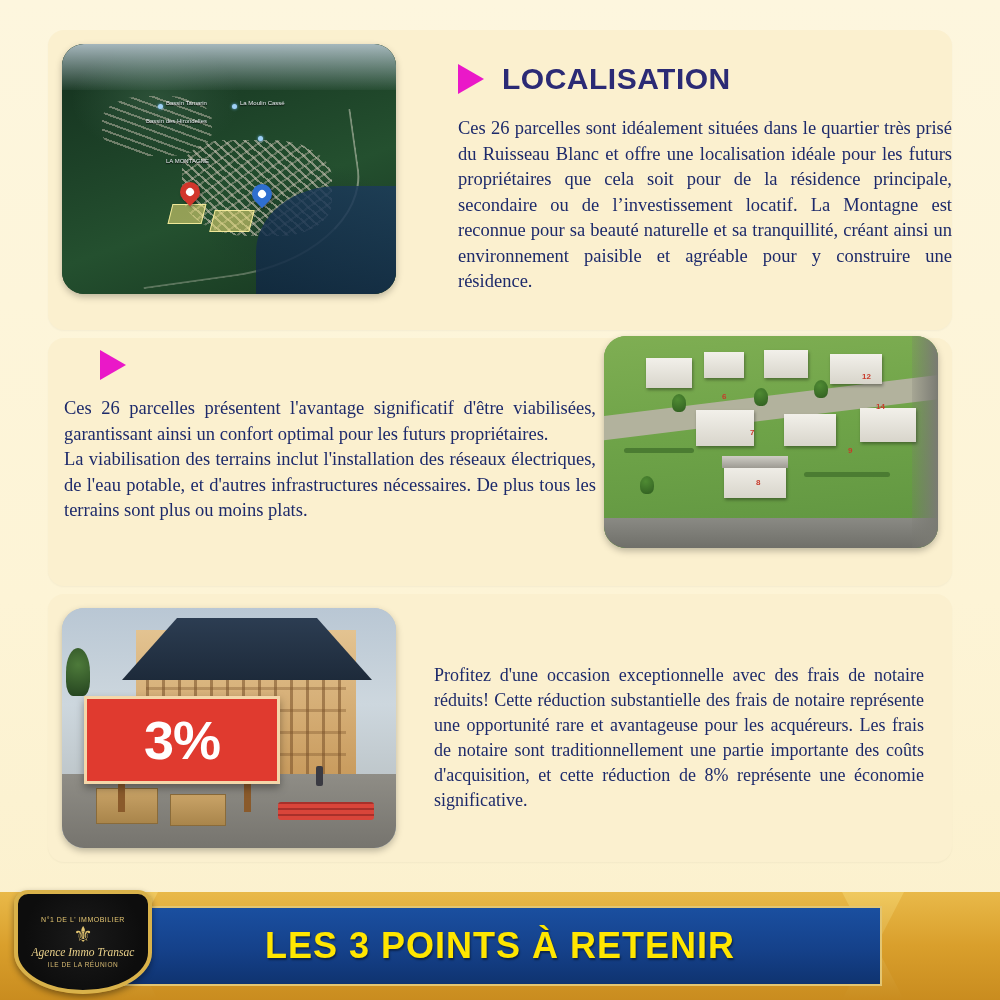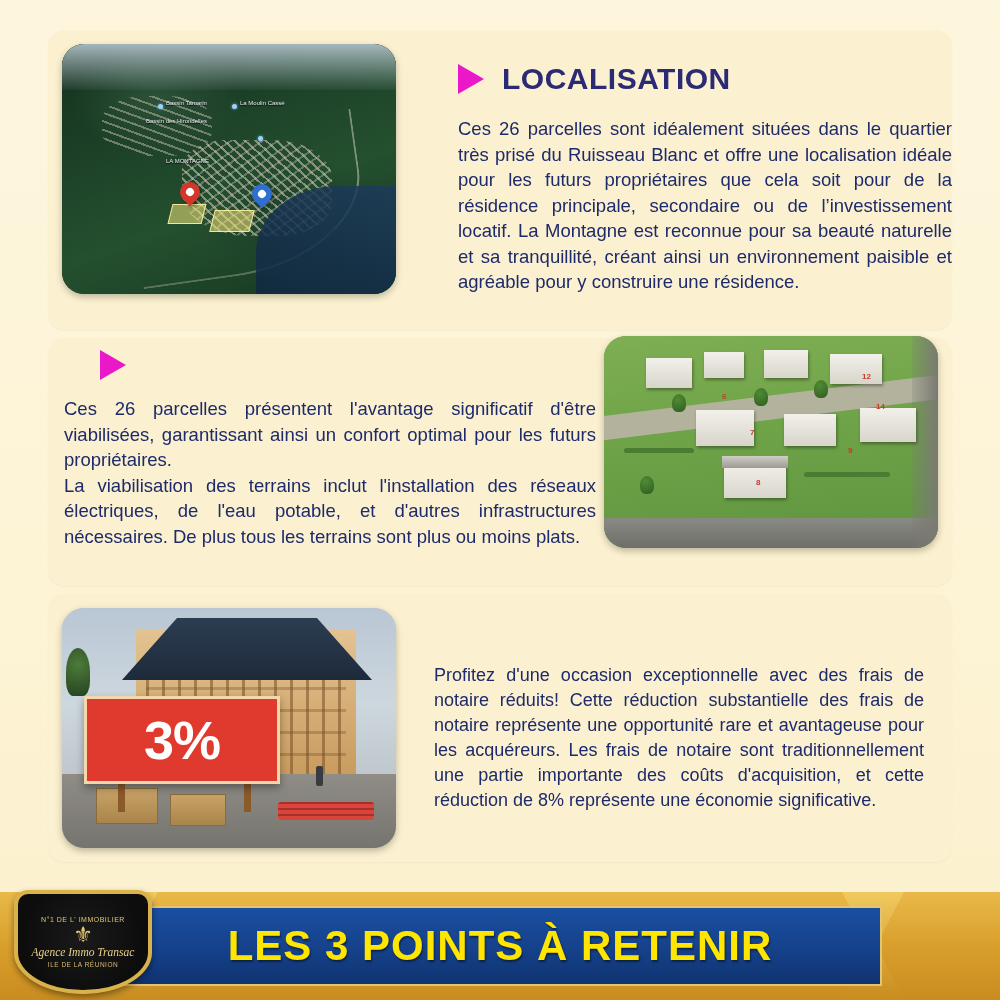--- a/index.html
+++ b/index.html
@@ -203,21 +203,21 @@
   }
   .heading {
     font-family: Liberation Sans, sans-serif;
     font-weight: bold;
     color: #2b2a75;
     font-size: 30px;
     letter-spacing: 0.5px;
   }
   .body {
     position:absolute;
-    font-family: Liberation Sans, sans-serif;
+    font-family: Liberation Serif, serif;
     font-size: 18.5px;
     line-height: 25.5px;
     color: #1d2a6b;
     text-align: justify;
     text-justify: inter-word;
   }
 
   #head-localisation { left: 458px; top: 62px; }
   #txt-localisation  { left: 458px; top: 116px; width: 494px; }
 
@@ -237,21 +237,21 @@
   }
   #banner-inner {
     position:absolute; left: 118px; right: 118px; top: 14px; bottom: 14px;
     background: linear-gradient(180deg,#1a4fa0 0%, #15418a 55%, #0f3370 100%);
     border: 2px solid #e3c571;
     display:flex; align-items:center; justify-content:center;
   }
   #banner-title {
     font-family: "Liberation Sans", sans-serif;
     font-weight: bold;
-    font-size: 42px;
+    font-size: 36px;
     color: #ffe600;
     letter-spacing: 1px;
     text-shadow: 1px 2px 2px rgba(0,0,0,0.45);
   }
   .band-chevron {
     position:absolute; top:0; width:62px; height:108px;
     background: linear-gradient(180deg,#f0c95f,#c98c1f);
   }
   #chev-left  { left: 96px;  clip-path: polygon(0 0, 100% 0, 55% 50%, 100% 100%, 0 100%, 45% 50%); }
   #chev-right { right: 96px; clip-path: polygon(0 0, 100% 0, 55% 50%, 100% 100%, 0 100%, 45% 50%); }

